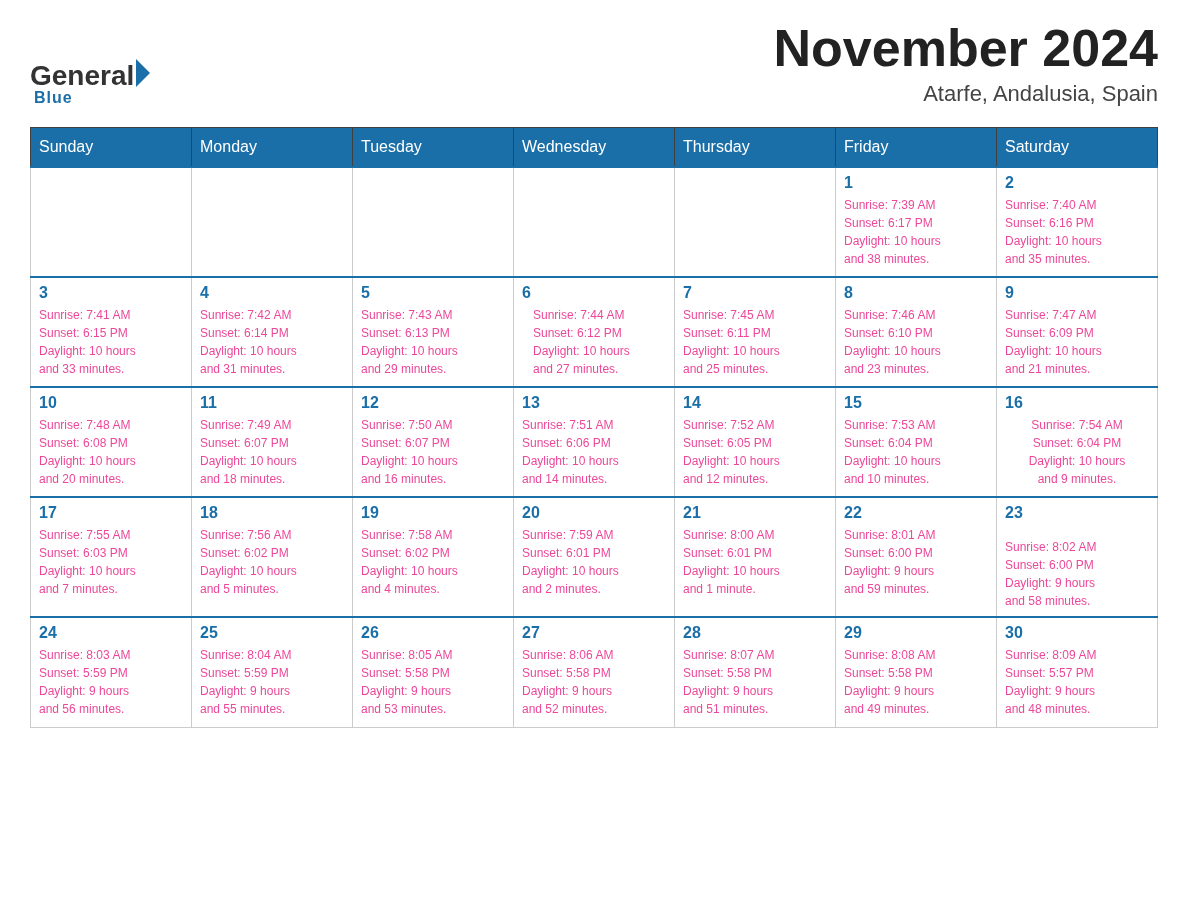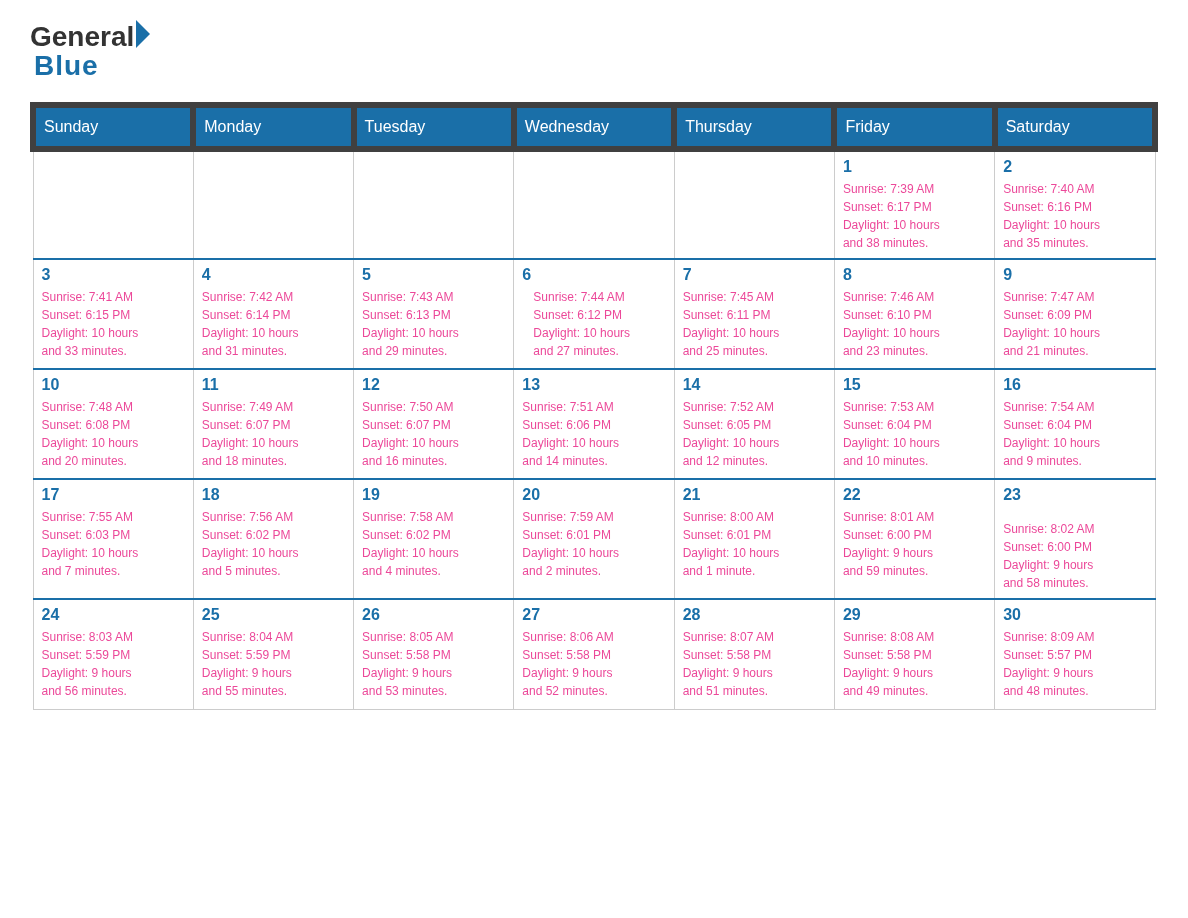--- a/index.html
+++ b/index.html
@@ -65,21 +65,21 @@
       border-collapse: collapse;
       border: 1px solid #aaa;
     }
     .calendar th {
       background: #1a6fa8;
       color: #fff;
       font-size: 16px;
       font-weight: normal;
       padding: 10px 8px;
       text-align: left;
-      border: 6px solid #404040;
+      border: 1px solid #404040;
     }
     .calendar td {
       vertical-align: top;
       border: 1px solid #ccc;
       padding: 6px 8px;
       width: 14.28%;
       min-height: 110px;
       height: 110px;
     }
     .day-num {
@@ -106,21 +106,25 @@
   </style>
 </head>
 <body>
 
 <div class="header-area">
   <div class="logo-area">
     <div class="logo-text">
       <span class="logo-general">General</span>
       <div class="logo-triangle"></div>
     </div>
-    <div class="logo-line" style="margin-left:4px; font-size:28px; font-weight:bold;">Blue</div>
+    <div class="logo-line" style="margin-left:4px; font-size:16px; font-weight:bold;">Blue</div>
+  </div>
+  <div class="title-area">
+    <div class="month-title">November 2024</div>
+    <div class="location-title">Atarfe, Andalusia, Spain</div>
   </div>
 </div>
 
 <table class="calendar">
   <thead>
     <tr>
       <th>Sunday</th>
       <th>Monday</th>
       <th>Tuesday</th>
       <th>Wednesday</th>
@@ -240,21 +244,21 @@
         </td>
         <td>
           <span class="day-num">15</span>
           <div class="day-info" style="white-space: pre-line;">Sunrise: 7:53 AM
 Sunset: 6:04 PM
 Daylight: 10 hours
 and 10 minutes.</div>
         </td>
         <td>
           <span class="day-num">16</span>
-          <div class="day-info" style="white-space: pre-line;">Sunrise: 7:54 AM
+          <div class="day-info" style="white-space: pre-line; text-align: center;">Sunrise: 7:54 AM
 Sunset: 6:04 PM
 Daylight: 10 hours
 and 9 minutes.</div>
         </td>
       </tr>
       <tr>
         <td>
           <span class="day-num">17</span>
           <div class="day-info" style="white-space: pre-line;">Sunrise: 7:55 AM
 Sunset: 6:03 PM

